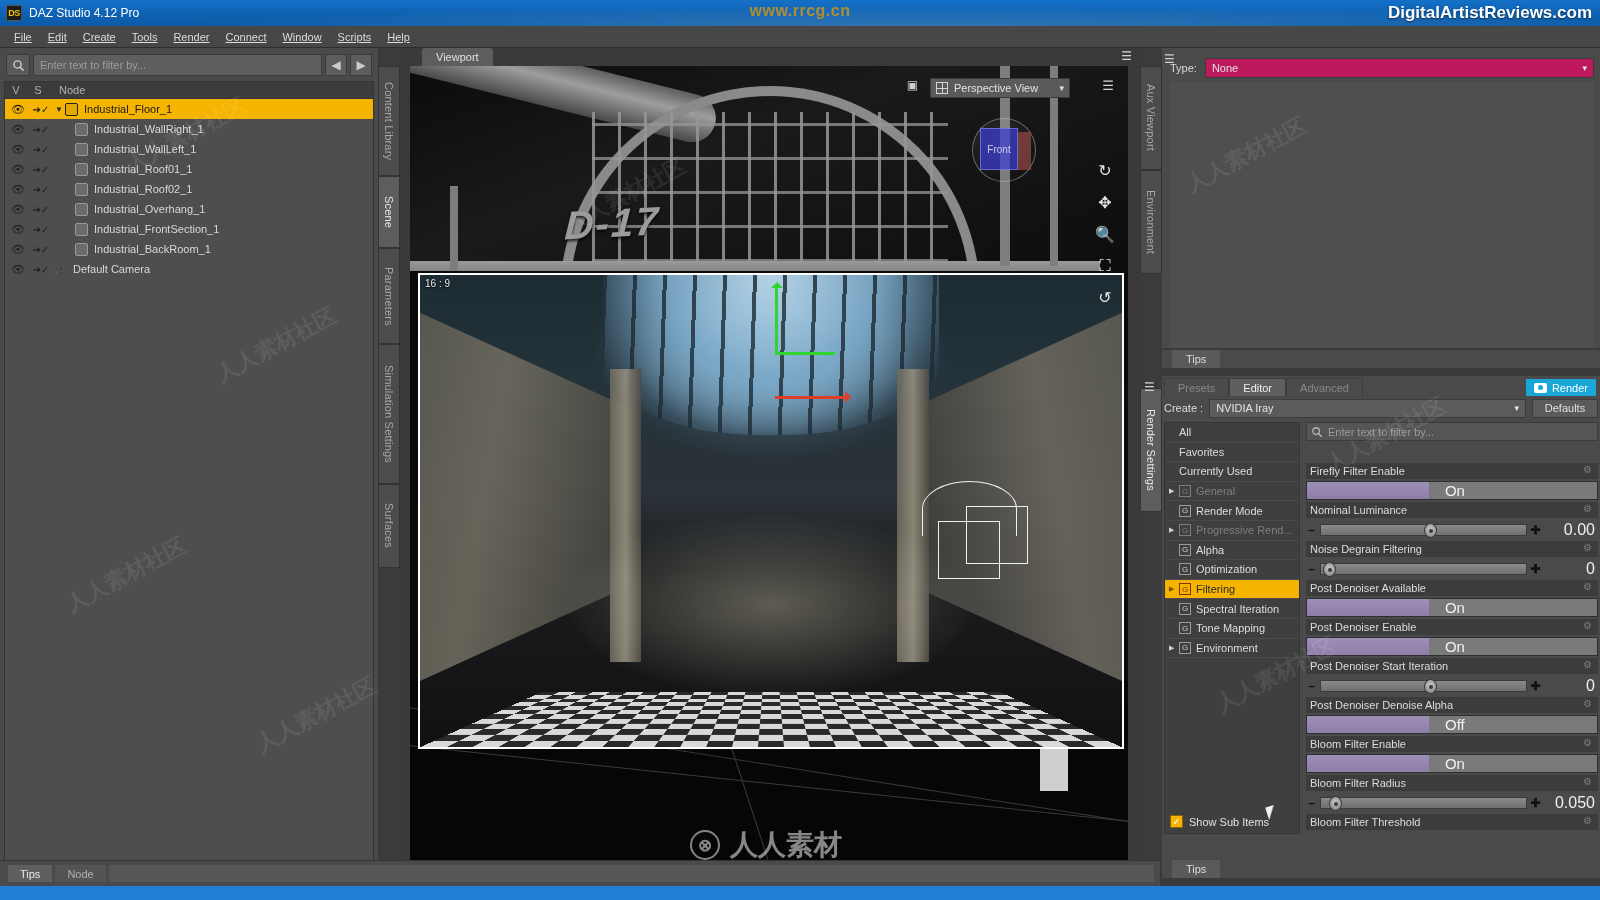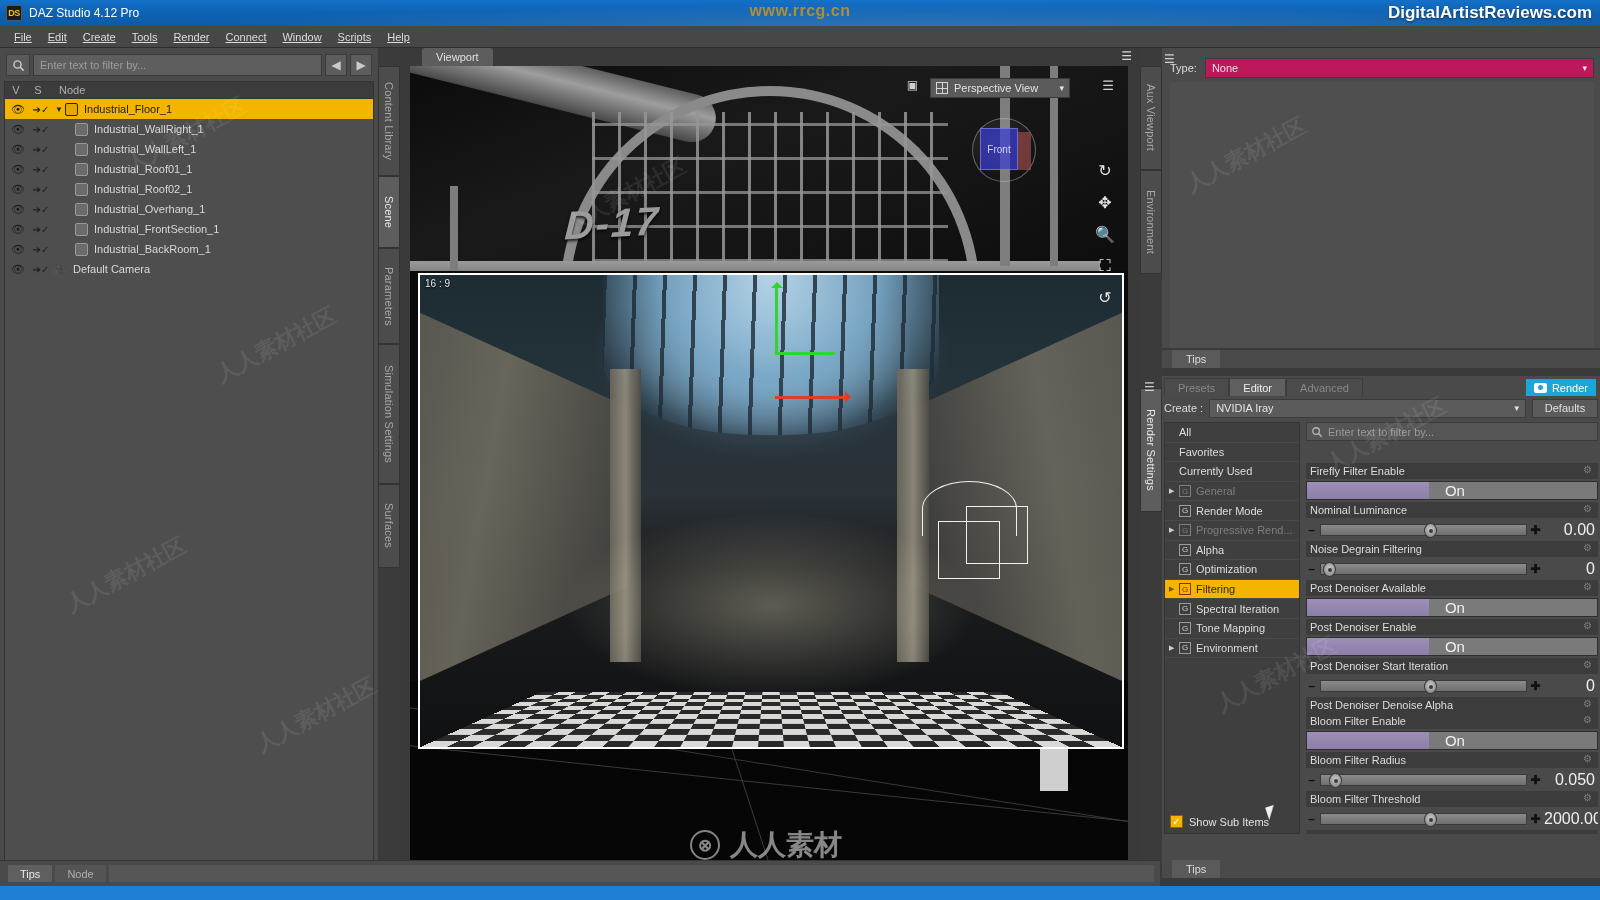--- a/index.html
+++ b/index.html
@@ -932,20 +932,27 @@
                 <span class="s-val">0</span>
               </div>
             </div>
           </div>
 
           <div class="prop hl">
             <div class="pname">
               <span>Post Denoiser Denoise Alpha</span>
               <span class="gear">⚙</span>
             </div>
+            <div class="pbody">
+              <div class="toggle-track">
+                <div class="toggle-fill"></div>
+                <div class="toggle-lab">Off</div>
+                <div class="toggle-rest"></div>
+              </div>
+            </div>
           </div>
 
           <div class="prop">
             <div class="pname">
               <span>Bloom Filter Enable</span>
               <span class="gear">⚙</span>
             </div>
             <div class="pbody">
               <div class="toggle-track">
                 <div class="toggle-fill"></div>

